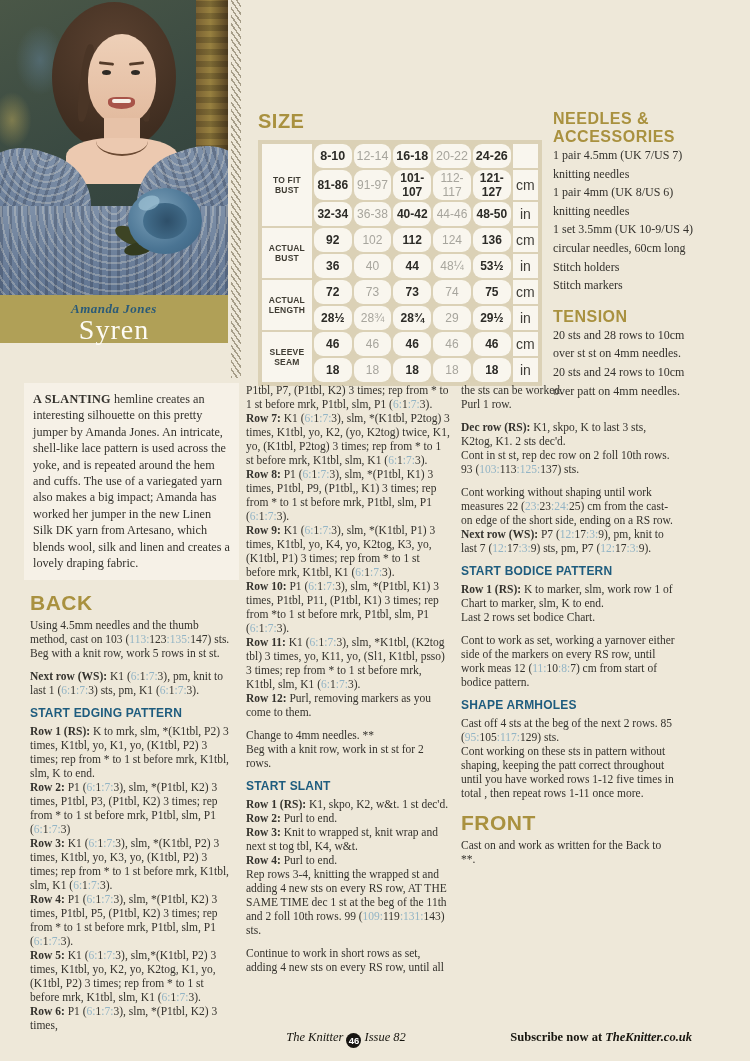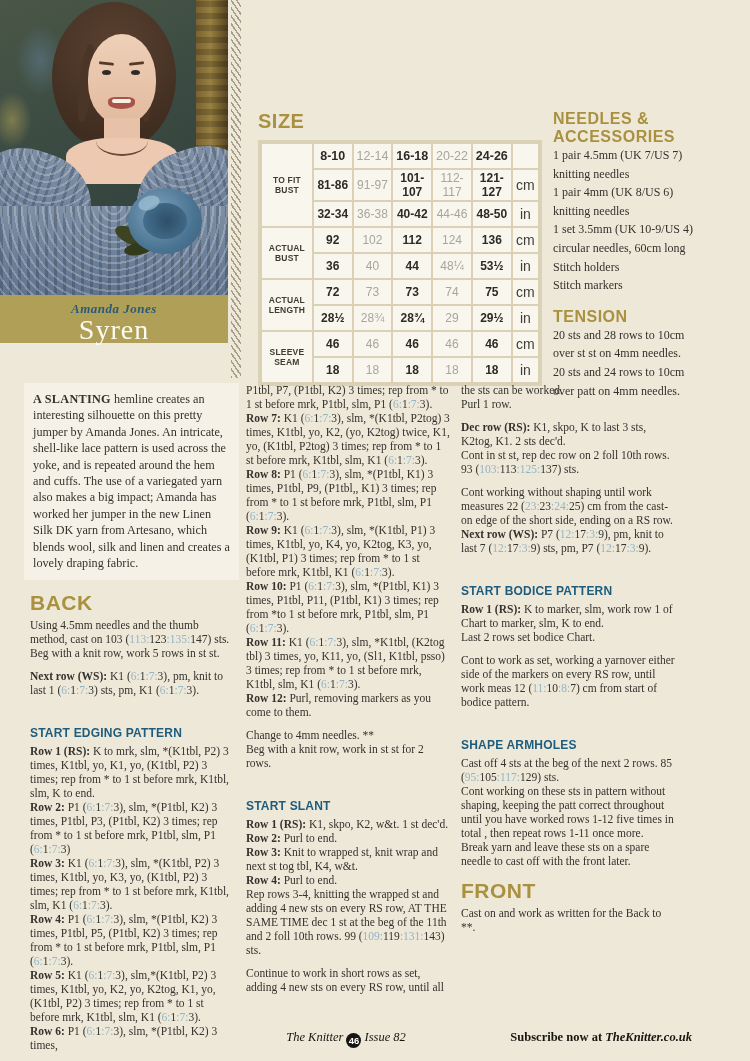--- a/index.html
+++ b/index.html
@@ -68,41 +68,41 @@
   
   .size-sec{position:absolute;left:258px;top:110px;width:284px;}
   .gold-h{font-family:"Liberation Sans",sans-serif;font-weight:bold;color:#a9913f;letter-spacing:.5px;}
   .size-sec .gold-h{font-size:20px;}
   .tblwrap{margin-top:7px;background:#dbd1b6;padding:2px;display:inline-block;}
   table.sizes{border-collapse:separate;border-spacing:2px;}
   table.sizes td{height:22px;text-align:center;vertical-align:middle;background:#f9f6ee;
     font-family:"Liberation Sans",sans-serif;}
   td.lbl{background:#dbd1b6;width:50px;font:bold 8.5px/10px "Liberation Sans",sans-serif;
     color:#3f3c33;letter-spacing:.2px;}
-  td.v{width:38px;font-size:12px;}
+  td.v{width:38px;font-size:12px;border-radius:9px;}
   td.b{color:#2c2b27;font-weight:bold;}
   td.g{color:#a7a59d;font-weight:normal;}
   td.u{width:24px;font-size:14px;color:#3f3d38;}
   td.top{font-size:12.5px;}
 
   
   .info{position:absolute;left:553px;top:110px;width:146px;}
   .info .gold-h{font-size:16px;line-height:18px;}
   .info .line{font:12px/18.6px "Liberation Serif",serif;color:#34322d;}
   .info .tens-h{margin-top:13px;}
 
   
   .cols{position:absolute;left:30px;top:383px;width:662px;display:grid;
     grid-template-columns:205px 204px 215px;column-gap:11px;}
   .intro{background:#f6f1e7;padding:8px 9px 9px;margin:0 -4px 6px -6px;
     font:12.2px/16.4px "Liberation Serif",serif;color:#34322d;}
   .intro strong{letter-spacing:.3px;}
   .b-p{font:11.5px/14px "Liberation Serif",serif;color:#34322d;margin:0;}
   .b-h2{font:bold 21px/1 "Liberation Sans",sans-serif;color:#a9913f;margin:12px 0 5px;letter-spacing:.5px;}
-  .b-h3{font:bold 12px/1.25 "Liberation Sans",sans-serif;color:#1e5c7e;margin:20px 0 3px;letter-spacing:.2px;}
+  .b-h3{font:bold 12px/1.25 "Liberation Sans",sans-serif;color:#1e5c7e;margin:0 0 3px;letter-spacing:.2px;}
   .b-gap{height:9px;}
   .sz{color:#92b4c5;}
 
   
   .footer-left{position:absolute;left:244px;top:1030px;width:204px;text-align:center;
     font:italic 12.5px "Liberation Serif",serif;color:#17150f;white-space:nowrap;}
   .badge{display:inline-block;width:15px;height:15px;border-radius:50%;background:#171512;
     color:#fff;font:bold 9.5px/15px "Liberation Sans",sans-serif;font-style:normal;
     text-align:center;vertical-align:-3px;margin:0 3px;}
   .footer-right{position:absolute;right:58px;top:1030px;
@@ -309,21 +309,20 @@
         <div class="b-gap"></div>
         <div class="b-h3">START BODICE PATTERN</div>
         <div class="b-p"><strong>Row 1 (RS):</strong> K to marker, slm, work row 1 of Chart to marker, slm, K to end.</div>
         <div class="b-p">Last 2 rows set bodice Chart.</div>
         <div class="b-gap"></div>
         <div class="b-p">Cont to work as set, working a yarnover either side of the markers on every RS row, until work meas 12 (<span class="sz">11</span><span class="sz">:</span>10<span class="sz">:</span><span class="sz">8</span><span class="sz">:</span>7) cm from start of bodice pattern.</div>
         <div class="b-gap"></div>
         <div class="b-h3">SHAPE ARMHOLES</div>
         <div class="b-p">Cast off 4 sts at the beg of the next 2 rows. 85 (<span class="sz">95</span><span class="sz">:</span>105<span class="sz">:</span><span class="sz">117</span><span class="sz">:</span>129) sts.</div>
         <div class="b-p">Cont working on these sts in pattern without shaping, keeping the patt correct throughout until you have worked rows 1-12 five times in total , then repeat rows 1-11 once more.</div>
-        <div class="b-p">Break yarn and leave these sts on a spare needle to cast off with the front later.</div>
         <div class="b-h2">FRONT</div>
         <div class="b-p">Cast on and work as written for the Back to **.</div>
       </div>
   </div>
 </div>
 
 <div class="footer-left">
   <span>The Knitter</span><span class="badge">46</span><span>Issue 82</span>
 </div>
 <div class="footer-right">

